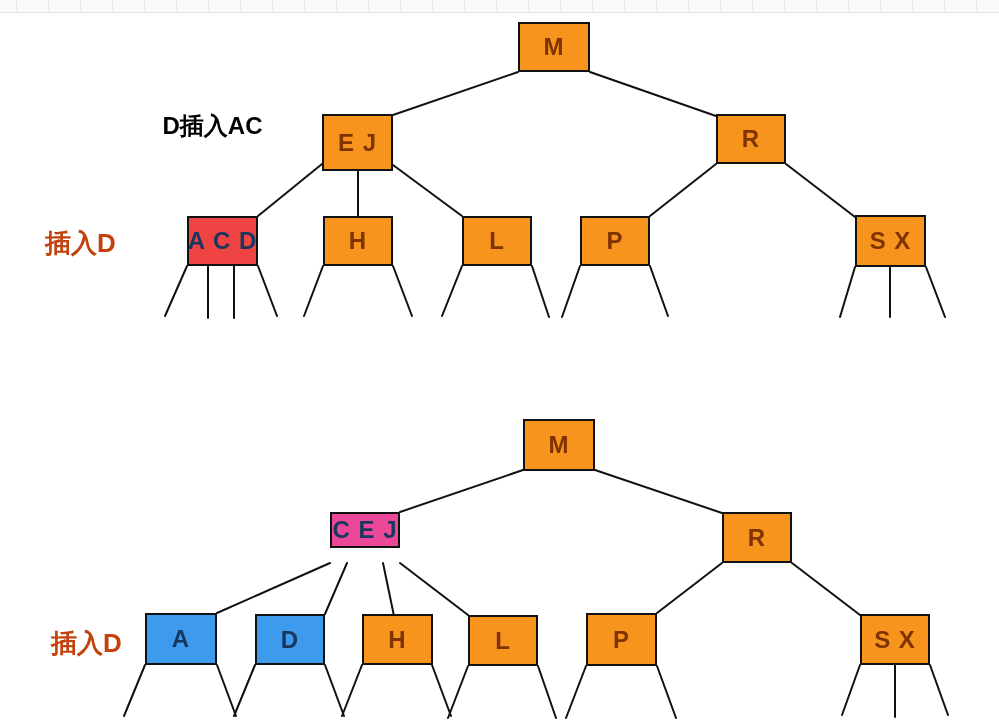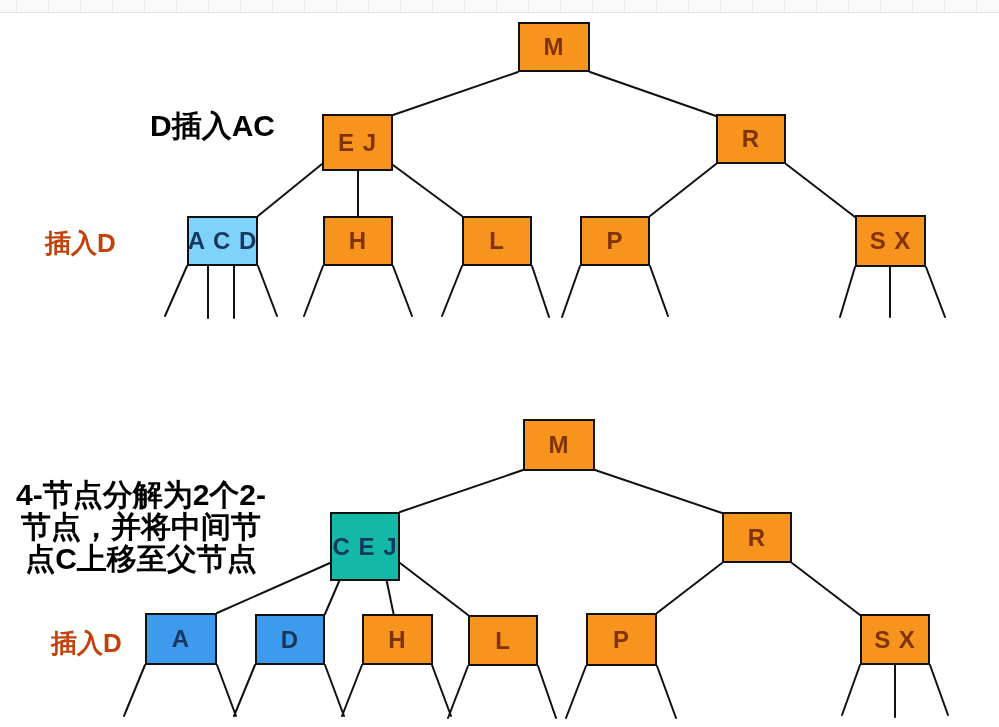--- a/index.html
+++ b/index.html
@@ -36,21 +36,21 @@
     display: flex; align-items: center; justify-content: center;
     box-sizing: border-box;
     border: 2px solid #111111;
     font-size: 24px;
     font-weight: bold;
     letter-spacing: 1px;
     white-space: nowrap;
   }
   .annotation {
     position: absolute;
-    font-size: 30px;
+    font-size: 24px;
     line-height: 32px;
     font-weight: bold;
     color: #000000;
     text-align: center;
     white-space: nowrap;
   }
   .action-label {
     position: absolute;
     font-size: 26px;
     font-weight: bold;
@@ -110,41 +110,36 @@
       <line x1="657" y1="666" x2="676" y2="718" stroke="#111111" stroke-width="2" stroke-linecap="round"></line>
       <line x1="860" y1="665" x2="842" y2="715" stroke="#111111" stroke-width="2" stroke-linecap="round"></line>
       <line x1="895" y1="665" x2="895" y2="717" stroke="#111111" stroke-width="2" stroke-linecap="round"></line>
       <line x1="930" y1="665" x2="948" y2="715" stroke="#111111" stroke-width="2" stroke-linecap="round"></line>
     </svg>
 
   <div>
       <div class="node" style="left: 518px; top: 22px; width: 72px; height: 50px; background: rgb(247, 148, 30); color: rgb(127, 51, 0); border-color: rgb(17, 17, 17);">M</div>
       <div class="node" style="left: 322px; top: 114px; width: 71px; height: 57px; background: rgb(247, 148, 30); color: rgb(127, 51, 0); border-color: rgb(17, 17, 17);">E J</div>
       <div class="node" style="left: 716px; top: 114px; width: 70px; height: 50px; background: rgb(247, 148, 30); color: rgb(127, 51, 0); border-color: rgb(17, 17, 17);">R</div>
-      <div class="node" style="left: 187px; top: 216px; width: 71px; height: 50px; background: #7dd3fc; color: rgb(23, 55, 94); border-color: rgb(17, 17, 17);">A C D</div>
+      <div class="node" style="left: 187px; top: 216px; width: 71px; height: 50px; background: #ef4444; color: rgb(23, 55, 94); border-color: rgb(17, 17, 17);">A C D</div>
       <div class="node" style="left: 323px; top: 216px; width: 70px; height: 50px; background: rgb(247, 148, 30); color: rgb(127, 51, 0); border-color: rgb(17, 17, 17);">H</div>
       <div class="node" style="left: 462px; top: 216px; width: 70px; height: 50px; background: rgb(247, 148, 30); color: rgb(127, 51, 0); border-color: rgb(17, 17, 17);">L</div>
       <div class="node" style="left: 580px; top: 216px; width: 70px; height: 50px; background: rgb(247, 148, 30); color: rgb(127, 51, 0); border-color: rgb(17, 17, 17);">P</div>
       <div class="node" style="left: 855px; top: 215px; width: 71px; height: 52px; background: rgb(247, 148, 30); color: rgb(127, 51, 0); border-color: rgb(17, 17, 17);">S X</div>
       <div class="node" style="left: 523px; top: 419px; width: 72px; height: 52px; background: rgb(247, 148, 30); color: rgb(127, 51, 0); border-color: rgb(17, 17, 17);">M</div>
-      <div class="node" style="left: 330px; top: 512px; width: 70px; height: 69px; background: #14b8a6; color: rgb(23, 55, 94); border-color: rgb(17, 17, 17);">C E J</div>
+      <div class="node" style="left: 330px; top: 512px; width: 70px; height: 36px; background: #ec4899; color: rgb(23, 55, 94); border-color: rgb(17, 17, 17);">C E J</div>
       <div class="node" style="left: 722px; top: 512px; width: 70px; height: 51px; background: rgb(247, 148, 30); color: rgb(127, 51, 0); border-color: rgb(17, 17, 17);">R</div>
       <div class="node" style="left: 145px; top: 613px; width: 72px; height: 52px; background: rgb(62, 154, 236); color: rgb(23, 55, 94); border-color: rgb(17, 17, 17);">A</div>
       <div class="node" style="left: 255px; top: 614px; width: 70px; height: 51px; background: rgb(62, 154, 236); color: rgb(23, 55, 94); border-color: rgb(17, 17, 17);">D</div>
       <div class="node" style="left: 362px; top: 614px; width: 71px; height: 51px; background: rgb(247, 148, 30); color: rgb(127, 51, 0); border-color: rgb(17, 17, 17);">H</div>
       <div class="node" style="left: 468px; top: 615px; width: 70px; height: 51px; background: rgb(247, 148, 30); color: rgb(127, 51, 0); border-color: rgb(17, 17, 17);">L</div>
       <div class="node" style="left: 586px; top: 613px; width: 71px; height: 53px; background: rgb(247, 148, 30); color: rgb(127, 51, 0); border-color: rgb(17, 17, 17);">P</div>
       <div class="node" style="left: 860px; top: 614px; width: 70px; height: 51px; background: rgb(247, 148, 30); color: rgb(127, 51, 0); border-color: rgb(17, 17, 17);">S X</div>
     </div>
 
   <div class="annotation" id="annotation-1">
     <div>D插入AC</div>
   </div>
   <div class="action-label" id="action-1">插入D</div>
 
-  <div class="annotation" id="annotation-2">
-    <div>4-节点分解为2个2-</div>
-    <div>节点，并将中间节</div>
-    <div>点C上移至父节点</div>
-  </div>
   <div class="action-label" id="action-2">插入D</div>
 
 </div>
 
 </body></html>

